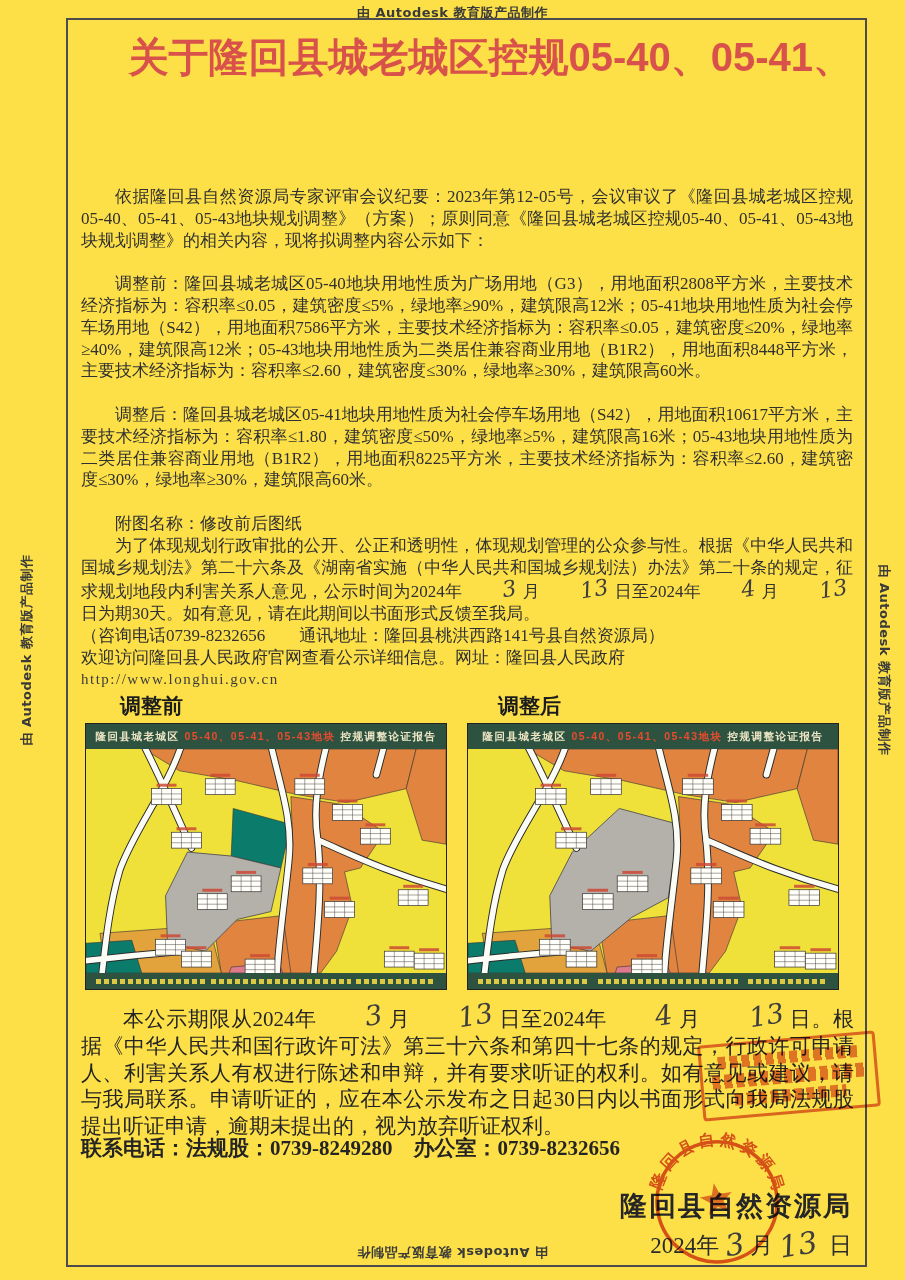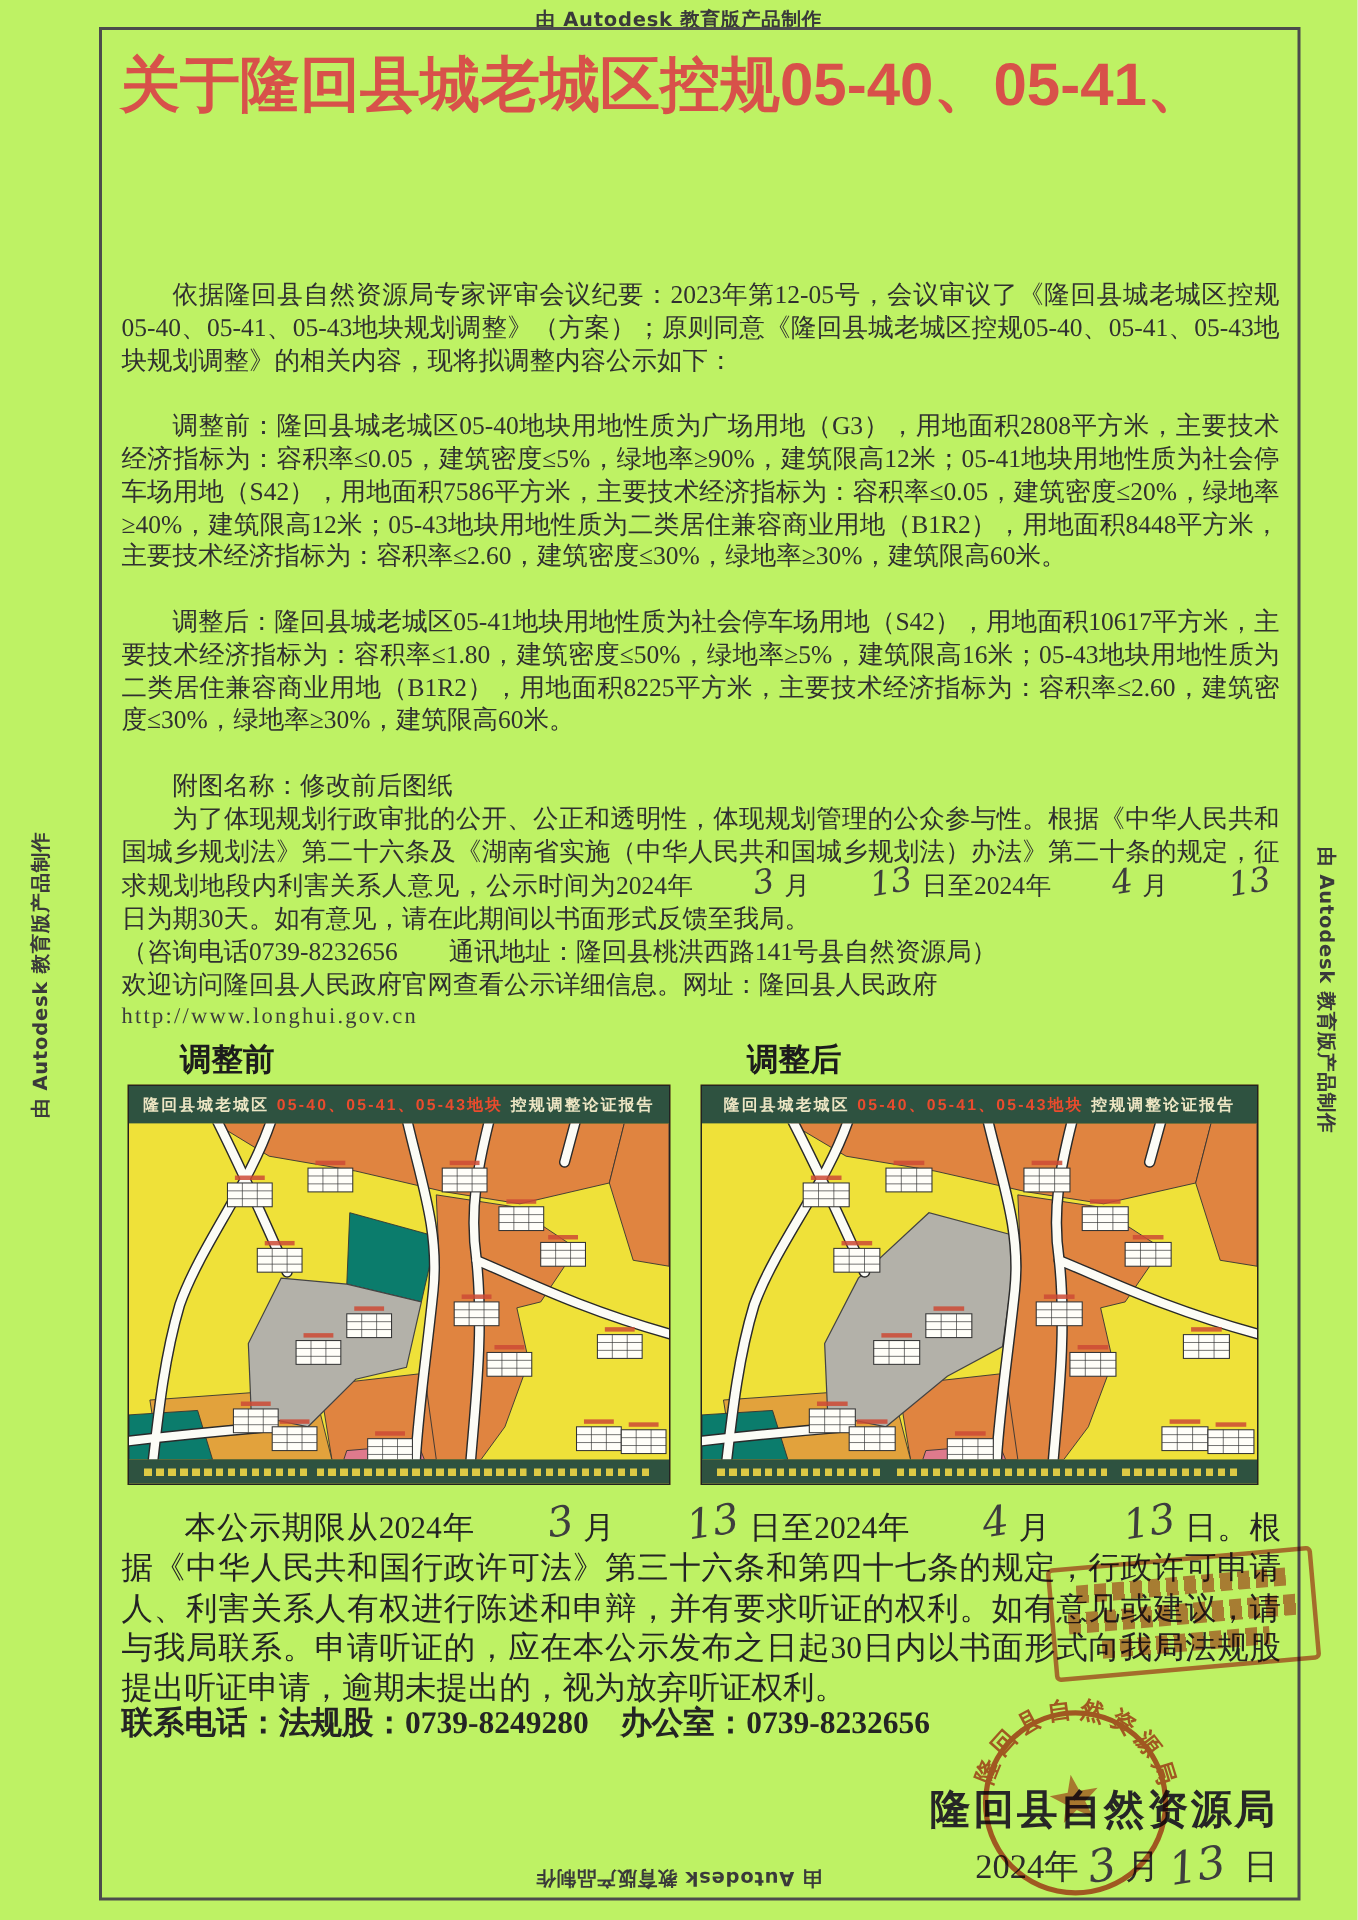--- a/index.html
+++ b/index.html
@@ -1,29 +1,29 @@
 <!DOCTYPE html>
 <html><head>
 <meta charset="utf-8">
 <style>
   html,body{margin:0;padding:0;background:#e9e9e7;}
-  .page{position:relative;width:905px;height:1280px;background:#bef264;overflow:hidden;
+  .page{position:relative;width:905px;height:1280px;background:#fde047;overflow:hidden;
         font-family:"Liberation Serif","DejaVu Serif",serif;color:#2e2e2e;margin:0 auto;}
   
   .wm{position:absolute;font-family:"DejaVu Sans","Liberation Sans",sans-serif;
       font-size:13px;font-weight:bold;color:#3a3a3a;letter-spacing:.5px;white-space:nowrap;}
   .wm-top{top:4px;left:0;width:905px;text-align:center;}
   .wm-bottom{top:1243px;left:0;width:905px;text-align:center;transform:rotate(180deg);}
   .wm-left{left:-123px;top:641px;width:300px;text-align:center;transform:rotate(-90deg);}
   .wm-right{left:734px;top:651px;width:300px;text-align:center;transform:rotate(90deg);}
   
   .frame{position:absolute;left:66px;top:18px;width:797px;height:1245px;
          border:2px solid #4c4c4c;}
   
-  .title{position:absolute;left:80px;top:34px;width:773px;text-align:left;
+  .title{position:absolute;left:80px;top:34px;width:773px;text-align:right;
          font-family:"Liberation Sans","DejaVu Sans",sans-serif;
          font-weight:bold;font-size:40px;line-height:47px;color:#d8514a;}
   
   .body-block{position:absolute;left:81px;top:186px;width:772px;
               font-size:17px;line-height:21.8px;text-align:justify;color:#303030;}
   .body-block p{margin:0;text-indent:2em;}
   .gap-after{margin-bottom:21.8px !important;}
   .noindent{text-indent:0 !important;}
   .urlline{font-family:Liberation Serif, serif;font-size:15px;
            letter-spacing:1.5px;color:#3c3c3c;}

